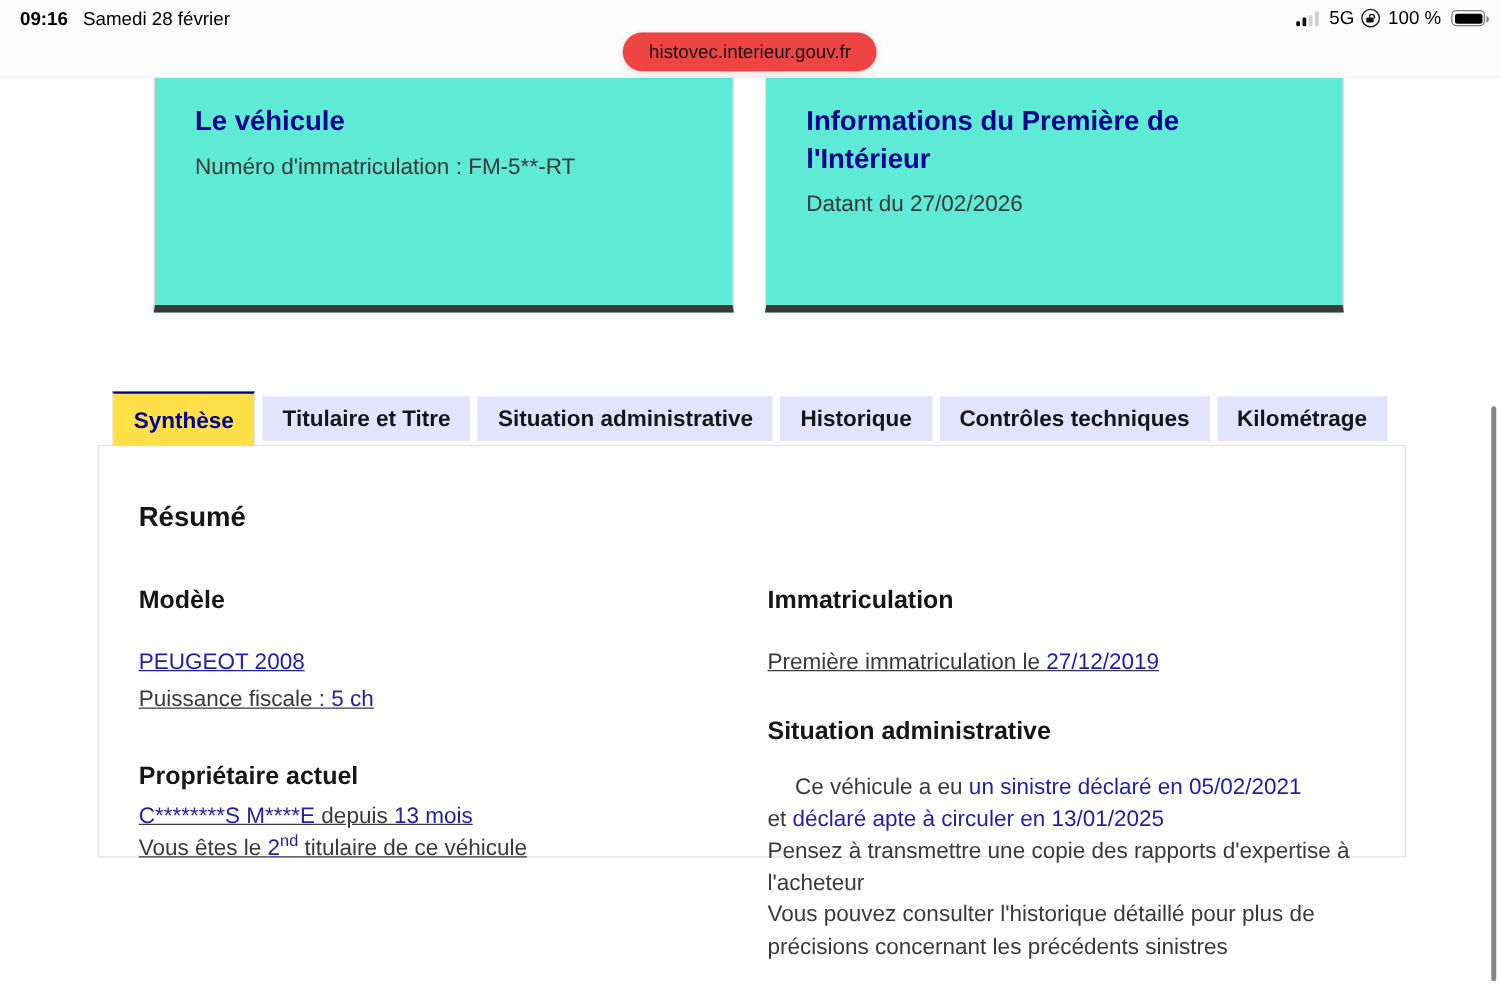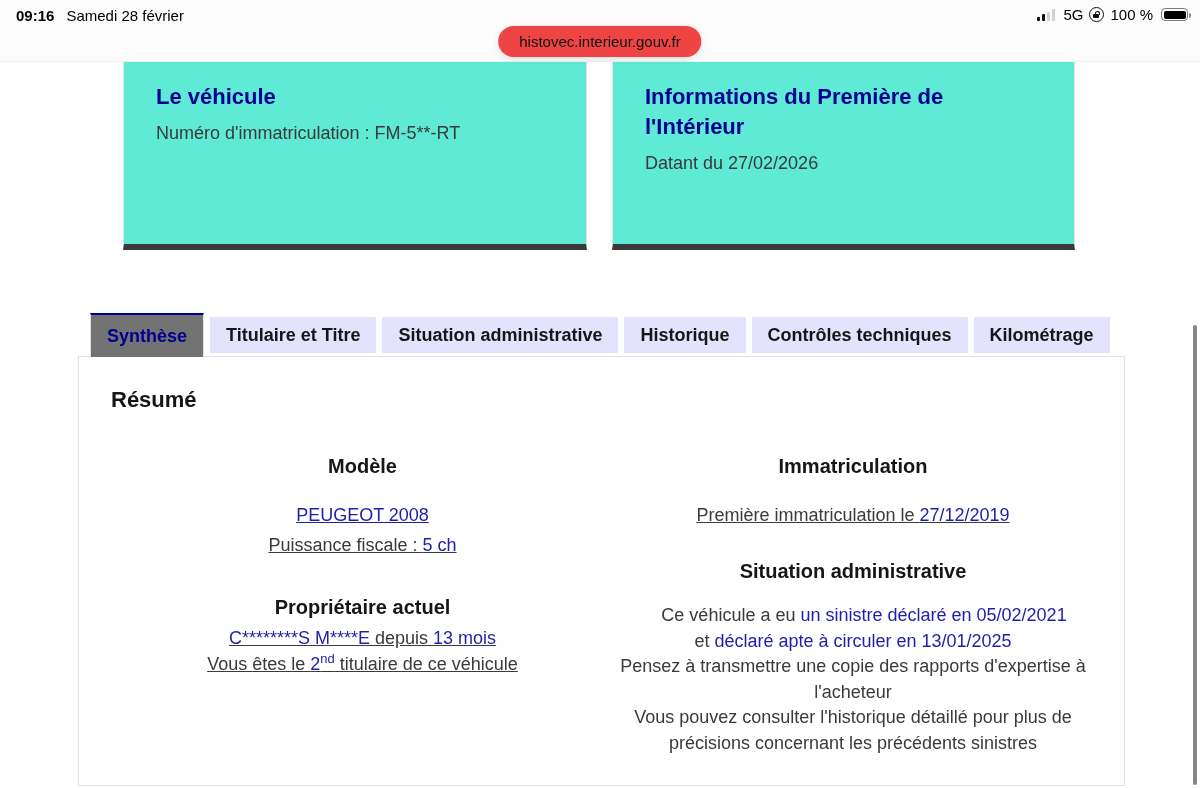--- a/index.html
+++ b/index.html
@@ -83,33 +83,33 @@
     position:absolute;left:78px;top:313px;width:1047px;height:44px;
     display:flex;align-items:flex-end;gap:6px;padding-left:12px;
     overflow:hidden;z-index:3;white-space:nowrap;
   }
   .tab{
     flex:0 0 auto;height:36px;line-height:36px;padding:0 16px;margin-bottom:4px;
     background:var(--tabbg);color:var(--dark);
     font-family:inherit;font-size:18px;font-weight:700;border:none;cursor:pointer;
   }
   .tab.active{
-    height:44px;line-height:40px;margin-bottom:0;background:#737373;color:var(--blue);
+    height:44px;line-height:40px;margin-bottom:0;background:#fde047;color:var(--blue);
     border-top:2px solid var(--blue);
     border-left:1px solid var(--hairline);border-right:1px solid var(--hairline);
   }
 
   
   .panel{
-    position:absolute;left:78px;top:356px;width:1047px;height:430px;
+    position:absolute;left:78px;top:356px;width:1047px;height:330px;
     background:#fff;border:1px solid var(--hairline);
-    padding:30px 32px 0 32px;z-index:2;
+    padding:44px 32px 0 32px;z-index:2;
   }
   .panel h1{font-size:22px;font-weight:700;color:var(--dark);margin-bottom:42px;}
-  .cols{display:flex;text-align:center;}
+  .cols{display:flex;}
   .col-left{width:503px;flex:0 0 auto;}
   .col-right{flex:1;}
   .panel h3{font-size:20px;font-weight:700;color:var(--dark);}
   .mb20{margin-bottom:22px;}
   .line{font-size:18px;line-height:30px;color:var(--gray);text-decoration:underline;}
   .blue{color:var(--link);}
   .h-owner{margin-top:36px;margin-bottom:6px;}
   .tight{line-height:26px;}
   sup.ord{font-size:13px;color:var(--link);vertical-align:super;line-height:0;}
   .h-situation{margin-top:30px;margin-bottom:20px;}

